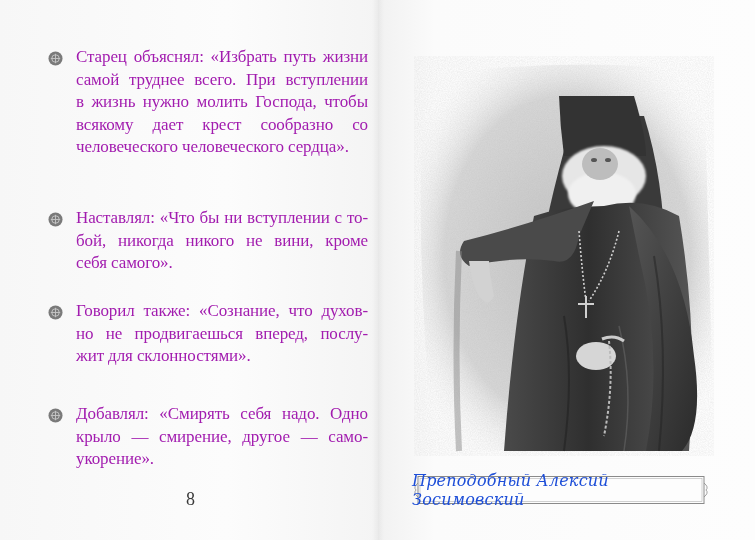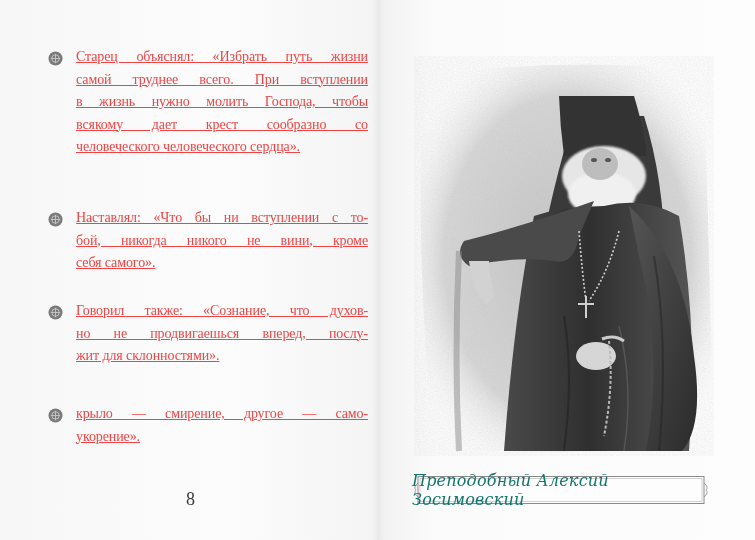--- a/index.html
+++ b/index.html
@@ -26,48 +26,47 @@
     .quote {
       position: absolute; left: 48px; width: 320px;
     }
     .quote .bullet {
       position: absolute; left: 0; top: 5px;
       width: 15px; height: 15px;
     }
     .quote .lines { margin-left: 28px; }
     .quote .line {
       display: block;
-      font-size: 14px; line-height: 22.5px;
+      font-size: 17px; line-height: 22.5px;
       white-space: nowrap;
       text-align: justify;
       text-align-last: justify;
-      color: #ef4444;
+      color: #a21caf;
       letter-spacing: -0.1px;
-      text-decoration: underline;
     }
     .quote .line.last { text-align-last: left; }
     .q1 { top: 46px; }
     .q2 { top: 207px; }
     .q3 { top: 300px; }
     .q4 { top: 403px; }
     .page-number {
       position: absolute; left: 186px; top: 489px;
       font-size: 18px; color: #3a3a3a;
     }
     .photo {
       position: absolute; left: 414px; top: 56px; width: 300px; height: 400px;
     }
     .caption-frame {
       position: absolute; left: 412px; top: 475px; width: 298px; height: 30px;
     }
     .caption-text {
       position: absolute; left: 412px; top: 475px; width: 298px; height: 30px;
       display: flex; align-items: center; justify-content: center;
       font-family: "DejaVu Serif", "Liberation Serif", serif;
-      font-style: italic; font-size: 16px; color: #0f766e;
+      font-style: italic; font-size: 16px; color: #1d4ed8;
       letter-spacing: 0.2px;
     }
   </style>
 </head>
 <body>
 
 <div class="spread">
   <div class="page-left"></div>
   <div class="page-right"></div>
   <div class="gutter"></div>
@@ -117,20 +116,21 @@
   </div>
 
   <div class="quote q4">
     <svg class="bullet" viewBox="0 0 16 16">
       <circle cx="8" cy="8" r="7.5" fill="#7a7a7a"></circle>
       <circle cx="8" cy="8" r="4" fill="none" stroke="#c4c4c4" stroke-width="1"></circle>
       <line x1="8" y1="3" x2="8" y2="13" stroke="#c4c4c4" stroke-width="1"></line>
       <line x1="3" y1="8" x2="13" y2="8" stroke="#c4c4c4" stroke-width="1"></line>
     </svg>
     <div class="lines">
+      <span class="line">Добавлял: «Смирять себя надо. Одно</span>
       <span class="line">крыло — смирение, другое — само-</span>
       <span class="line last">укорение».</span>
     </div>
   </div>
 
   <div class="page-number">8</div>
 
   <svg class="photo" viewBox="0 0 300 400">
     <defs>
       <filter id="grain" x="0" y="0" width="100%" height="100%">

